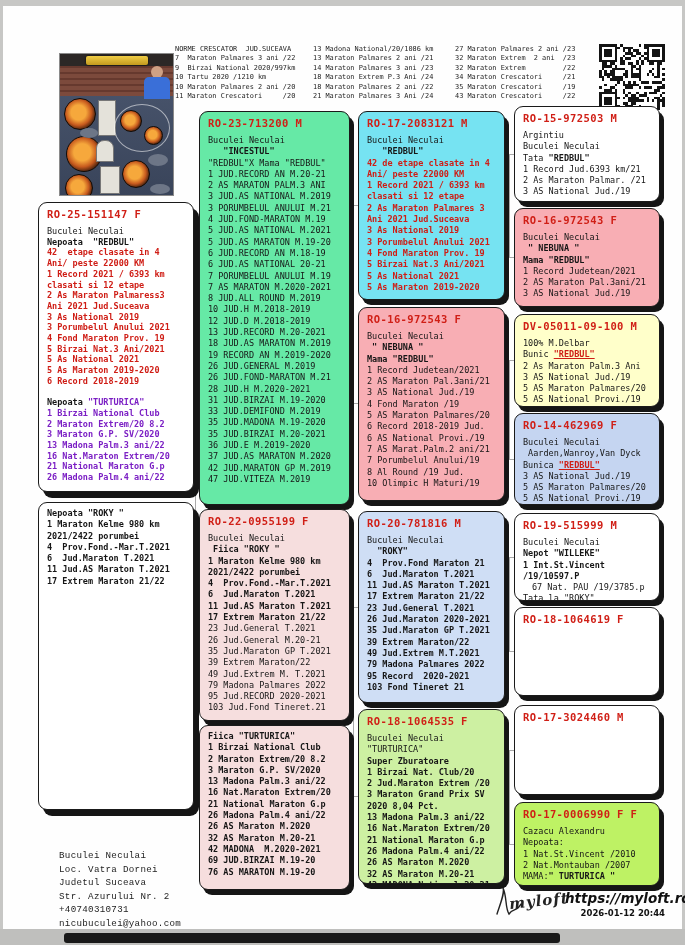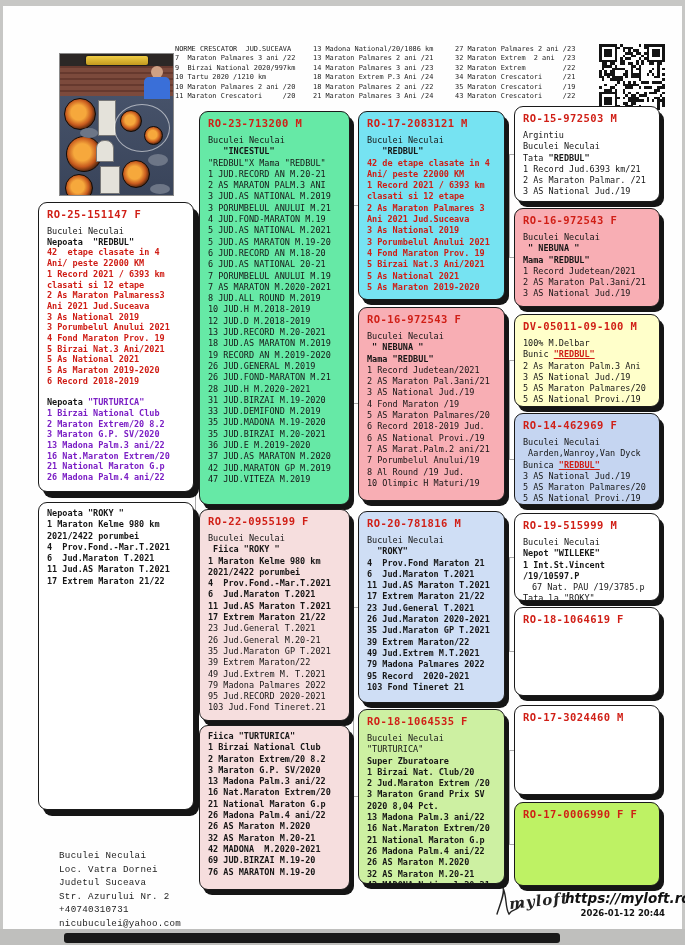--- a/index.html
+++ b/index.html
@@ -510,21 +510,21 @@
           <div class="ln"><span style="color: rgb(22, 22, 22);">Buculei Neculai</span></div>
           <div class="ln"><span style="color: rgb(22, 22, 22); font-weight: bold;">   "INCESTUL"</span></div>
           <div class="ln"><span style="color: rgb(22, 22, 22);">"REDBUL"X Mama "REDBUL"</span></div>
           <div class="ln"><span style="color: rgb(22, 22, 22);">1 JUD.RECORD AN M.20-21</span></div>
           <div class="ln"><span style="color: rgb(22, 22, 22);">2 AS MARATON PALM.3 ANI</span></div>
           <div class="ln"><span style="color: rgb(22, 22, 22);">3 JUD.AS NATIONAL M.2019</span></div>
           <div class="ln"><span style="color: rgb(22, 22, 22);">3 PORUMBELUL ANULUI M.21</span></div>
           <div class="ln"><span style="color: rgb(22, 22, 22);">4 JUD.FOND-MARATON M.19</span></div>
           <div class="ln"><span style="color: rgb(22, 22, 22);">5 JUD.AS NATIONAL M.2021</span></div>
           <div class="ln"><span style="color: rgb(22, 22, 22);">5 JUD.AS MARATON M.19-20</span></div>
-          <div class="ln"><span style="color: rgb(22, 22, 22);">6 JUD.RECORD AN M.18-20</span></div>
+          <div class="ln"><span style="color: rgb(22, 22, 22);">6 JUD.RECORD AN M.18-19</span></div>
           <div class="ln"><span style="color: rgb(22, 22, 22);">6 JUD.AS NATIONAL 20-21</span></div>
           <div class="ln"><span style="color: rgb(22, 22, 22);">7 PORUMBELUL ANULUI M.19</span></div>
           <div class="ln"><span style="color: rgb(22, 22, 22);">7 AS MARATON M.2020-2021</span></div>
           <div class="ln"><span style="color: rgb(22, 22, 22);">8 JUD.ALL ROUND M.2019</span></div>
           <div class="ln"><span style="color: rgb(22, 22, 22);">10 JUD.H M.2018-2019</span></div>
           <div class="ln"><span style="color: rgb(22, 22, 22);">12 JUD.D M.2018-2019</span></div>
           <div class="ln"><span style="color: rgb(22, 22, 22);">13 JUD.RECORD M.20-2021</span></div>
           <div class="ln"><span style="color: rgb(22, 22, 22);">18 JUD.AS MARATON M.2019</span></div>
           <div class="ln"><span style="color: rgb(22, 22, 22);">19 RECORD AN M.2019-2020</span></div>
           <div class="ln"><span style="color: rgb(22, 22, 22);">26 JUD.GENERAL M.2019</span></div>
@@ -712,20 +712,27 @@
         </div>
     </div>
     <div class="box" style="left: 511px; top: 601px; width: 146px; height: 89px; background: rgb(255, 255, 255);">
       <div class="ring">RO-18-1064619 F</div>
     </div>
     <div class="box" style="left: 511px; top: 699px; width: 146px; height: 90px; background: rgb(255, 255, 255);">
       <div class="ring">RO-17-3024460 M</div>
     </div>
     <div class="box" style="left: 511px; top: 796px; width: 146px; height: 84px; background: #bef264;">
       <div class="ring">RO-17-0006990 F F</div>
+        <div class="bx-body">
+          <div class="ln"><span style="color: rgb(22, 22, 22);">Cazacu Alexandru</span></div>
+          <div class="ln"><span style="color: rgb(22, 22, 22);">Nepoata:</span></div>
+          <div class="ln"><span style="color: rgb(22, 22, 22);">1 Nat.St.Vincent /2010</span></div>
+          <div class="ln"><span style="color: rgb(22, 22, 22);">2 Nat.Montauban /2007</span></div>
+          <div class="ln"><span style="color: rgb(22, 22, 22);">MAMA:</span><span style="color: rgb(22, 22, 22); font-weight: bold;">" TURTURICA "</span></div>
+        </div>
     </div>
 
     <div class="address">
         <div>Buculei Neculai</div>
         <div>Loc. Vatra Dornei</div>
         <div>Judetul Suceava</div>
         <div>Str. Azurului Nr. 2</div>
         <div>+40740310731</div>
         <div>nicubuculei@yahoo.com</div>
       </div>

